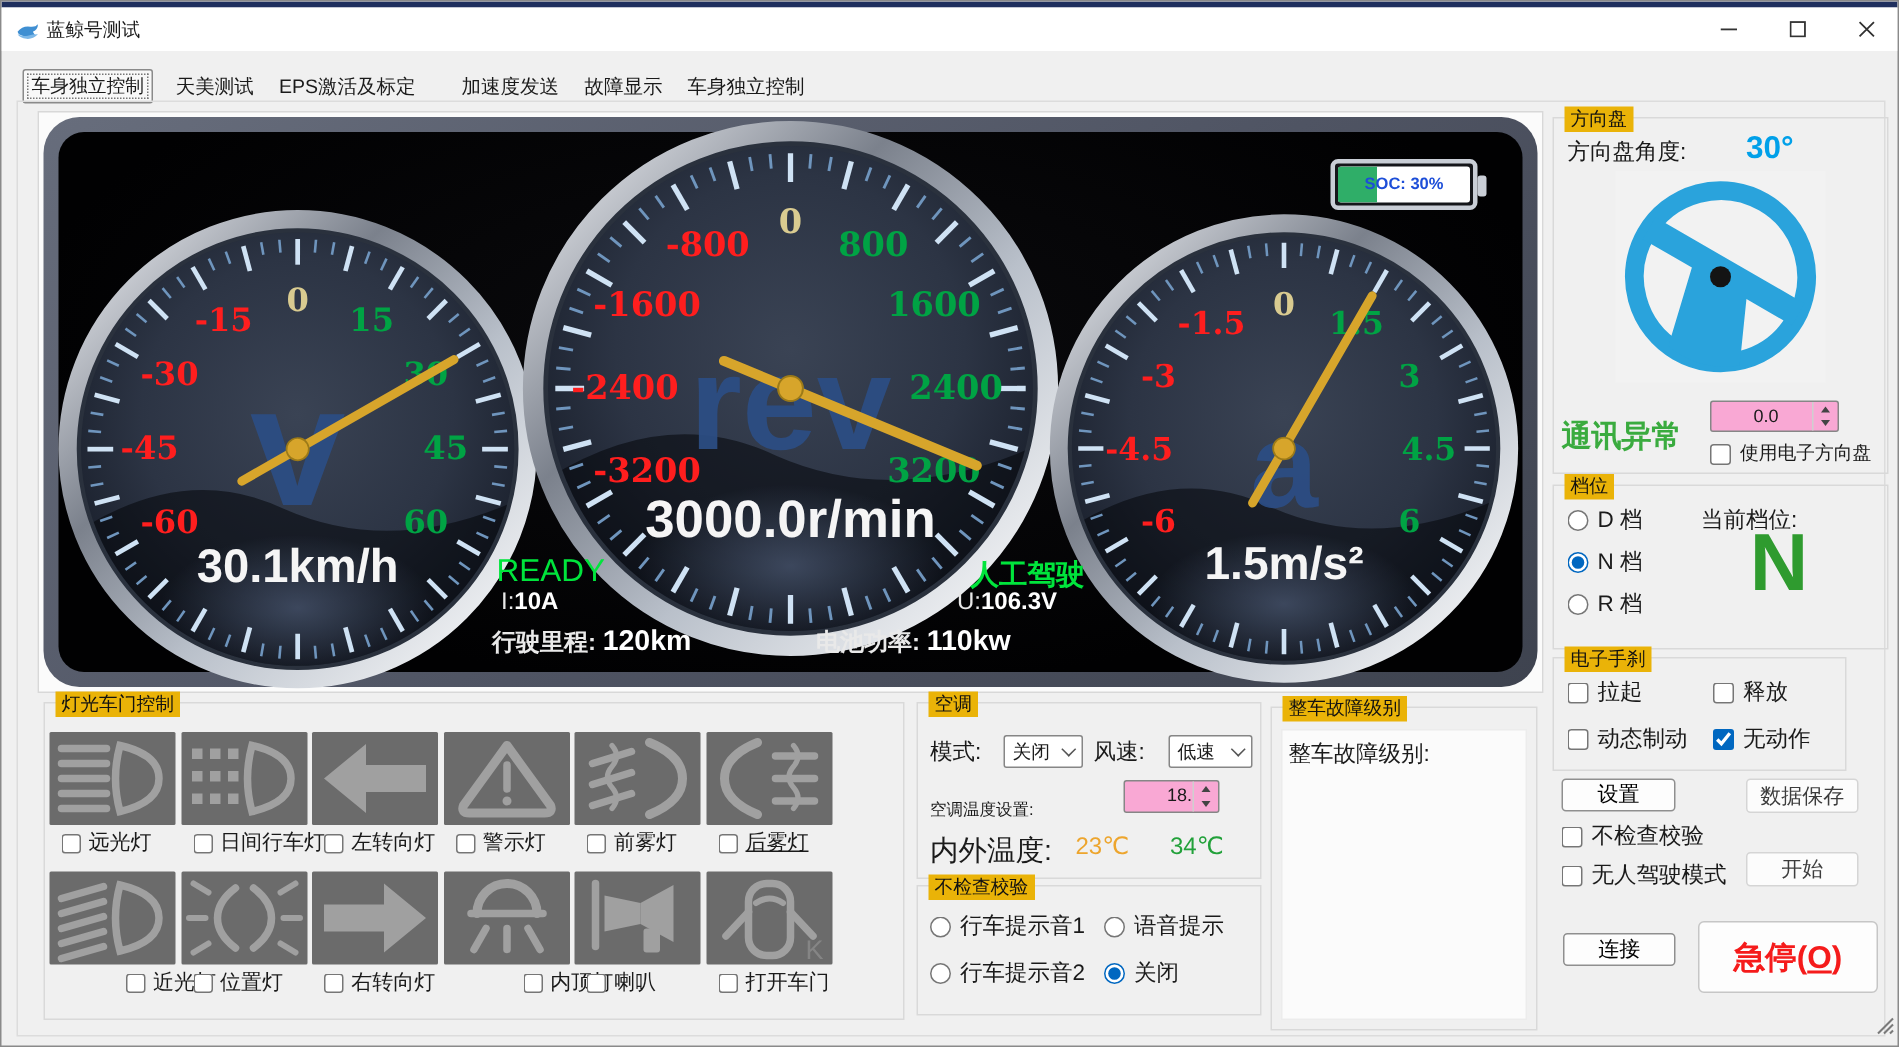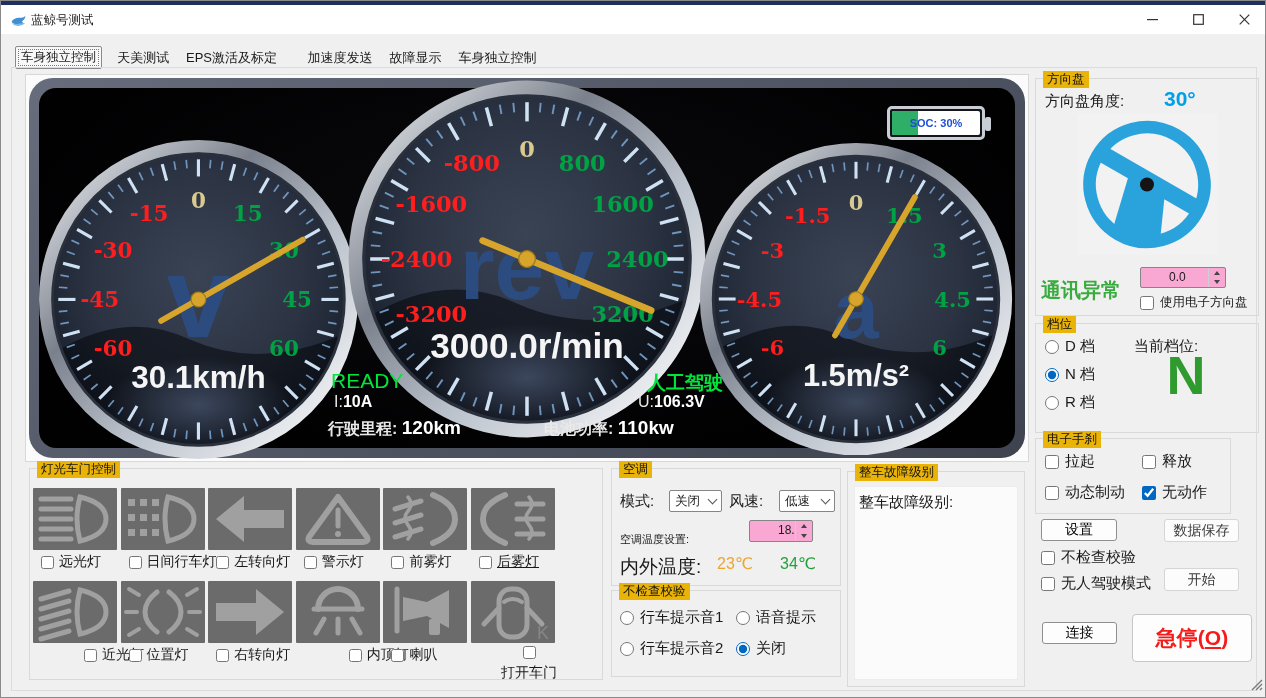--- a/index.html
+++ b/index.html
@@ -624,21 +624,21 @@
         </label>
         <div class="tile" style="left: 441px; top: 112px;"><svg viewBox="0 0 84 62" width="84" height="62">
             <g fill="none" stroke="#a0a0a0" stroke-width="5" stroke-linecap="round">
               <rect x="28" y="8" width="28" height="48" rx="12" stroke-width="5"></rect>
               <path d="M33 21 Q42 15 51 21" stroke-width="4"></path>
               <line x1="28" y1="27" x2="13" y2="43" stroke-width="5"></line>
               <line x1="56" y1="27" x2="71" y2="43" stroke-width="5"></line>
               <text x="66" y="58" font-size="18" fill="#8d8d8d" stroke="none" opacity=".8" font-family="'Liberation Sans',sans-serif">K</text>
             </g>
           </svg></div>
-        <label class="tlabel" style="left: 449px; top: 177px; flex-direction: column;">
+        <label class="tlabel" style="left: 449px; top: 177px;">
           <input type="checkbox" style="">
           <span>打开车门</span>
         </label>
       </div>
   </div>
 
   <div class="grp" style="left:610px;top:467px;width:230px;height:118px;">
     <span class="legend">空调</span>
     <span style="position:absolute;left:8px;top:23px;font-size:15px;">模式:</span>
     <div class="sel" style="left:57px;top:21px;width:53px;height:22px;">

